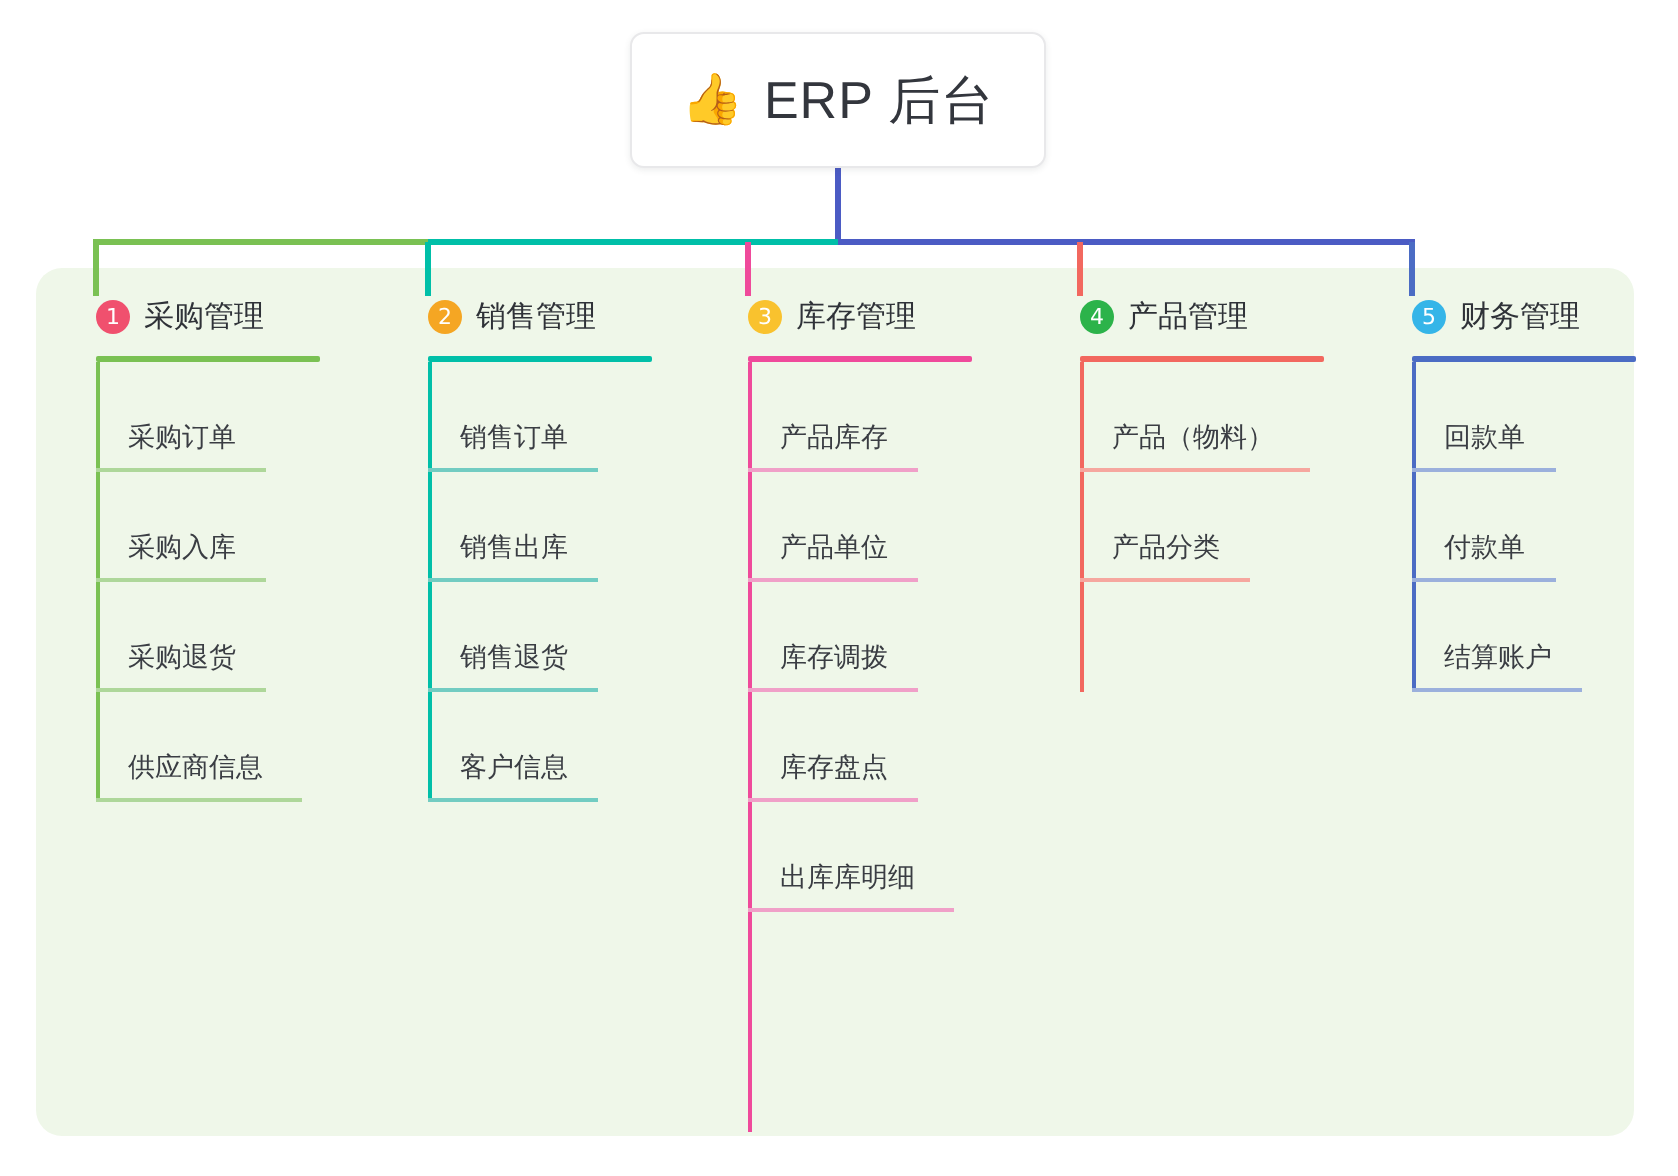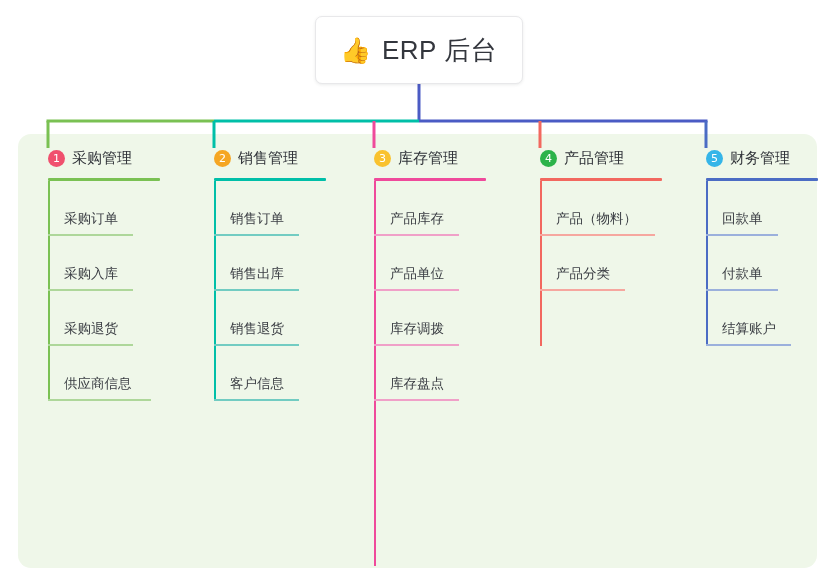--- a/index.html
+++ b/index.html
@@ -244,20 +244,24 @@
             <div class="item-rule" style="background: rgb(240, 160, 200); width: 85px;"></div>
           </div>
           <div class="item">
             <span class="item-label">库存调拨</span>
             <div class="item-rule" style="background: rgb(240, 160, 200); width: 85px;"></div>
           </div>
           <div class="item">
             <span class="item-label">库存盘点</span>
             <div class="item-rule" style="background: rgb(240, 160, 200); width: 85px;"></div>
           </div>
+          <div class="item">
+            <span class="item-label">出库库明细</span>
+            <div class="item-rule" style="background: rgb(240, 160, 200); width: 103px;"></div>
+          </div>
         </div>
       </div>
       <div class="column" style="left: 528px; width: 160px;">
         <div class="col-header">
           <span class="badge" style="background: rgb(44, 179, 74);">4</span>
           <span class="col-title">产品管理</span>
         </div>
         <div class="col-rule" style="background: rgb(242, 104, 95); width: 122px; margin-left: 12px;"></div>
         <div class="col-items">
           <div class="item-spine" style="background: rgb(242, 104, 95); height: 165px;"></div>

